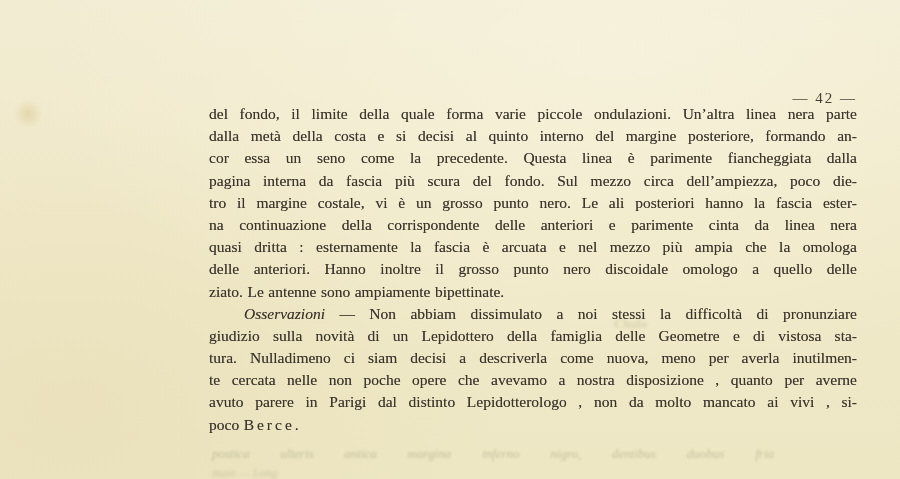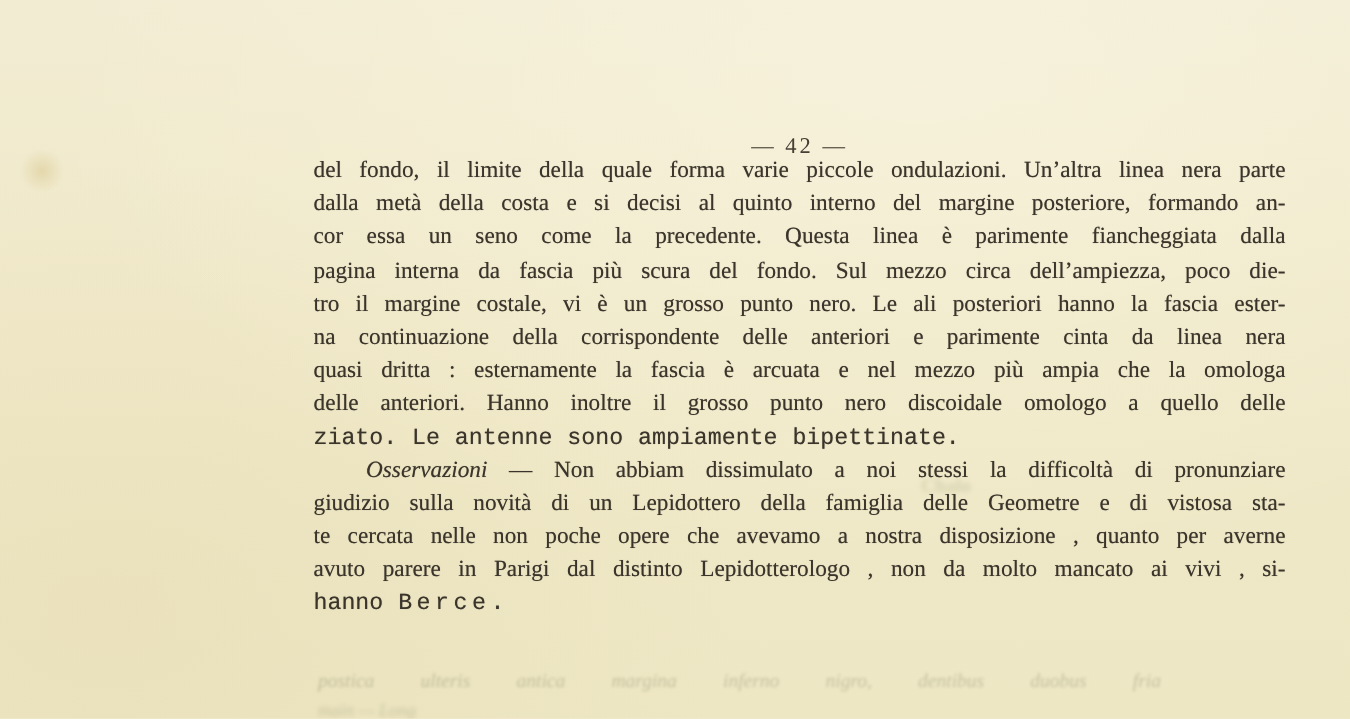--- a/index.html
+++ b/index.html
@@ -29,21 +29,21 @@
     width: 32px;
     height: 28px;
     border-radius: 50%;
     background: radial-gradient(circle, rgba(216, 200, 144, 0.55), rgba(216, 200, 144, 0) 70%);
   }
   .folio {
     position: absolute;
     left: 209px;
     top: 90px;
     width: 648px;
-    text-align: center;
+    text-align: right;
     font-size: 15px;
     letter-spacing: 2px;
     color: #453f34;
   }
   .textblock {
     position: absolute;
     left: 209px;
     top: 103px;
     width: 648px;
     font-size: 15.5px;
@@ -53,21 +53,20 @@
   .line {
     line-height: 22.2px;
     height: 22.2px;
     overflow: hidden;
     text-align: justify;
     text-align-last: justify;
     word-spacing: 0.6px;
   }
   .line.para-end {
     text-align-last: left;
-    font-family: Liberation Mono, monospace;
   }
   .line.indent {
     padding-left: 35px;
   }
   .ital {
     font-style: italic;
   }
   .spaced {
     letter-spacing: 3px;
   }
@@ -123,19 +122,20 @@
   <div class="line">dalla metà della costa e si decisi al quinto interno del margine posteriore, formando an-</div>
   <div class="line">cor essa un seno come la precedente. Questa linea è parimente fiancheggiata dalla</div>
   <div class="line">pagina interna da fascia più scura del fondo. Sul mezzo circa dell’ampiezza, poco die-</div>
   <div class="line">tro il margine costale, vi è un grosso punto nero. Le ali posteriori hanno la fascia ester-</div>
   <div class="line">na continuazione della corrispondente delle anteriori e parimente cinta da linea nera</div>
   <div class="line">quasi dritta : esternamente la fascia è arcuata e nel mezzo più ampia che la omologa</div>
   <div class="line">delle anteriori. Hanno inoltre il grosso punto nero discoidale omologo a quello delle</div>
   <div class="line para-end">ziato. Le antenne sono ampiamente bipettinate.</div>
   <div class="line indent"><span class="ital">Osservazioni</span> <span>— Non abbiam dissimulato a noi stessi la difficoltà di pronunziare</span></div>
   <div class="line">giudizio sulla novità di un Lepidottero della famiglia delle Geometre e di vistosa sta-</div>
+  <div class="line">tura. Nulladimeno ci siam decisi a descriverla come nuova, meno per averla inutilmen-</div>
   <div class="line">te cercata nelle non poche opere che avevamo a nostra disposizione , quanto per averne</div>
   <div class="line">avuto parere in Parigi dal distinto Lepidotterologo , non da molto mancato ai vivi , si-</div>
-  <div class="line para-end"><span>hanno</span> <span class="spaced">Berce</span><span>.</span></div>
+  <div class="line para-end"><span>poco</span> <span class="spaced">Berce</span><span>.</span></div>
 </div>
 
 <div class="bleed">postica ulteris antica margina inferno nigro, dentibus duobus fria</div>
 <div class="bleed-frag2">main — Long</div>
 
 </body></html>

